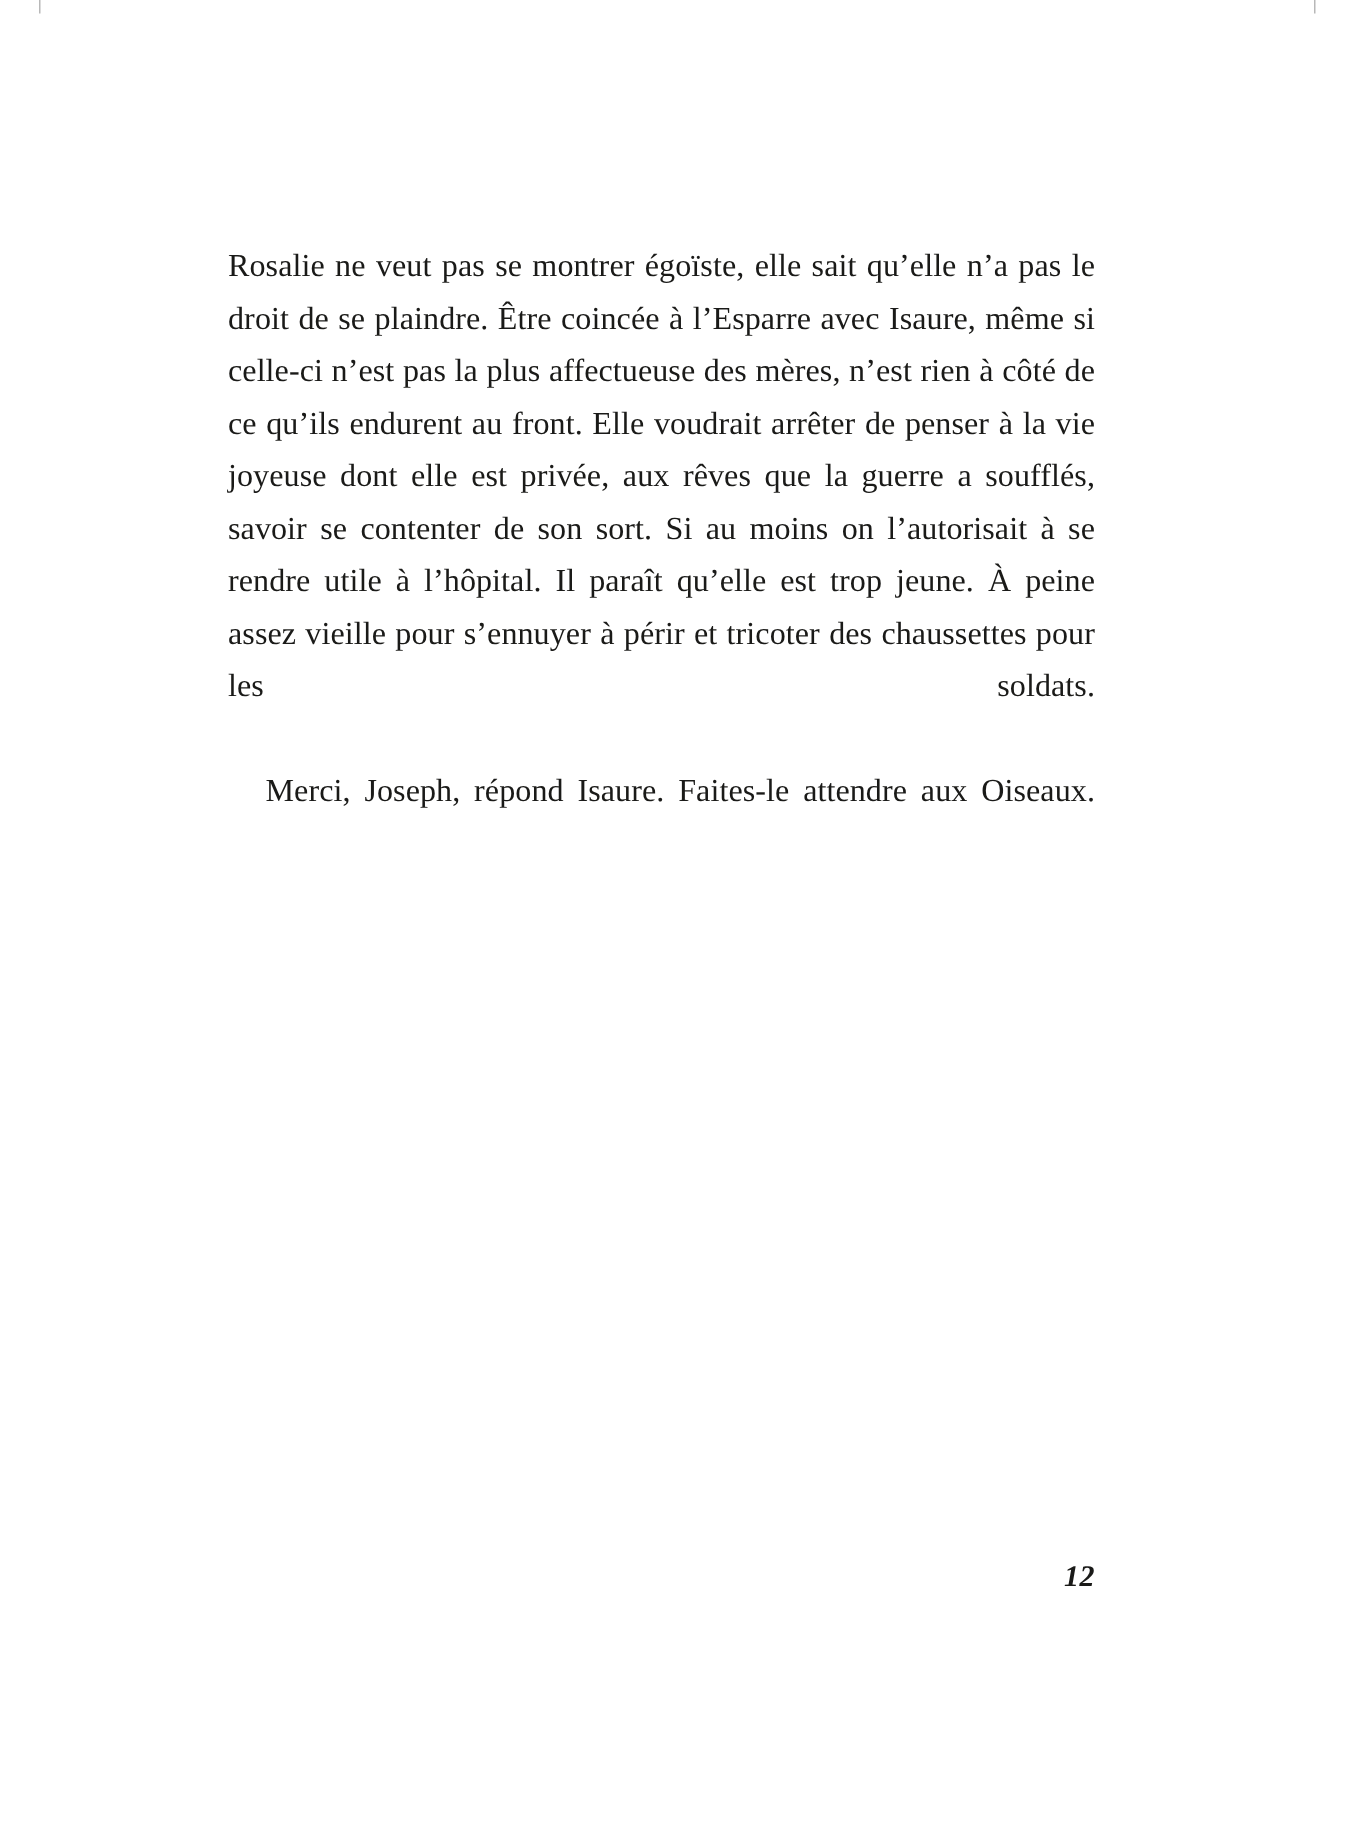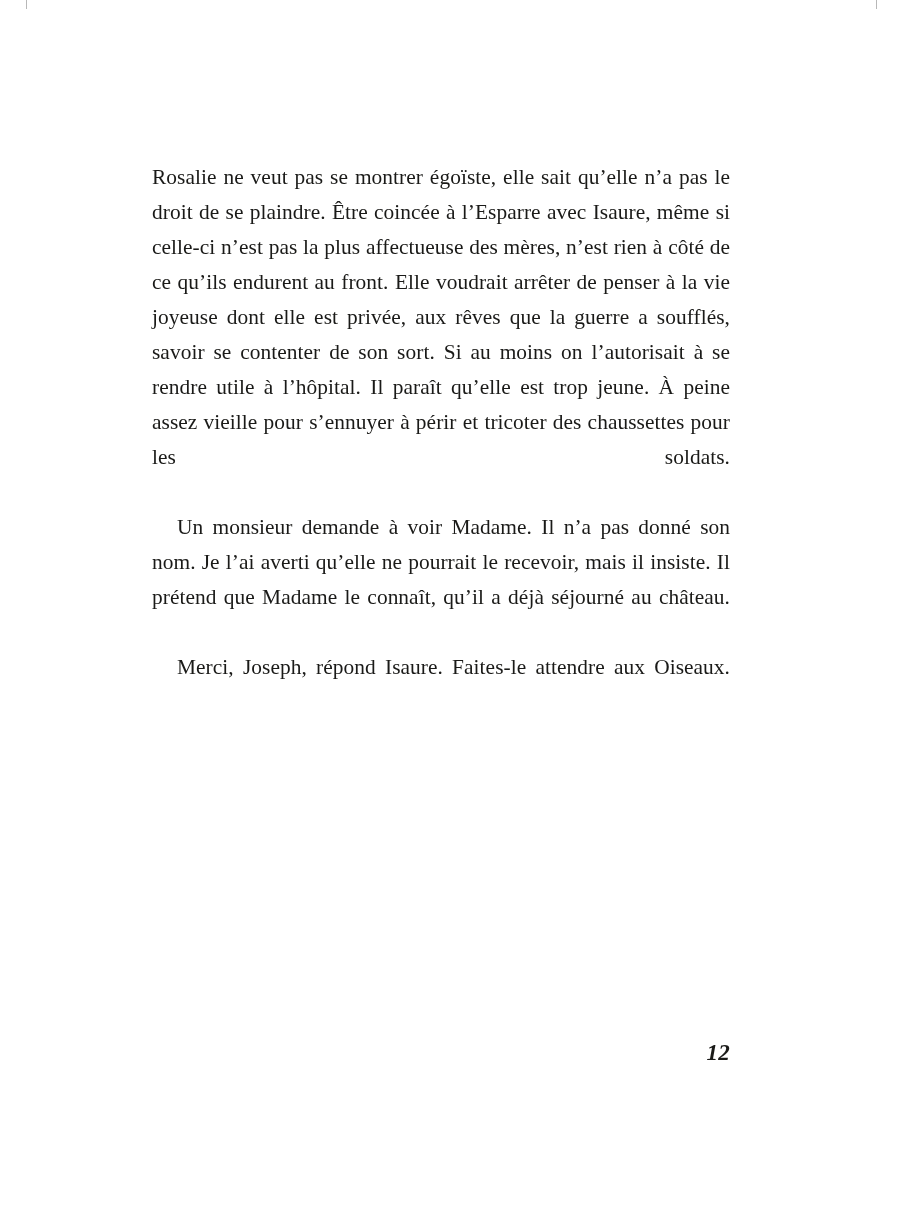--- a/index.html
+++ b/index.html
@@ -58,36 +58,35 @@
     display: inline-block;
     width: 100%;
   }
 
   .folio {
     position: absolute;
     left: 0;
     top: 1040px;
     width: 730px;
     text-align: right;
-    font-size: 23px;
+    font-size: 20px;
     font-style: italic;
     font-weight: 700;
     color: #1a1a18;
     letter-spacing: 0.3px;
   }
 </style>
 </head>
 <body>
 
 <div class="page">
 
   <span class="crop-mark left"></span>
   <span class="crop-mark right"></span>
 
   <div class="text-block">
     <p class="para first">Rosalie ne veut pas se montrer égoïste, elle sait qu’elle n’a pas le droit de se plaindre. Être coincée à l’Esparre avec Isaure, même si celle-ci n’est pas la plus affectueuse des mères, n’est rien à côté de ce qu’ils endurent au front. Elle voudrait arrêter de penser à la vie joyeuse dont elle est privée, aux rêves que la guerre a soufflés, savoir se contenter de son sort. Si au moins on l’autorisait à se rendre utile à l’hôpital. Il paraît qu’elle est trop jeune. À peine assez vieille pour s’ennuyer à périr et tricoter des chaussettes pour les soldats.</p>
-    <p class="para indented">Un monsieur demande à voir Madame. Il n’a pas donné son nom. Je l’ai averti qu’elle ne pourrait le recevoir, mais il insiste. Il prétend que Madame le connaît, qu’il a déjà séjourné au château.</p>
     <p class="para indented">Merci, Joseph, répond Isaure. Faites-le attendre aux Oiseaux.</p>
   </div>
 
   <div class="folio">12</div>
 
 </div>
 
 </body></html>

